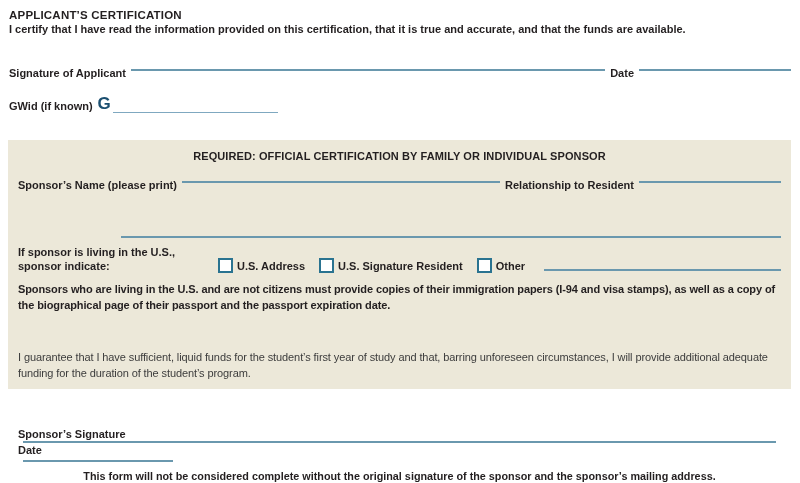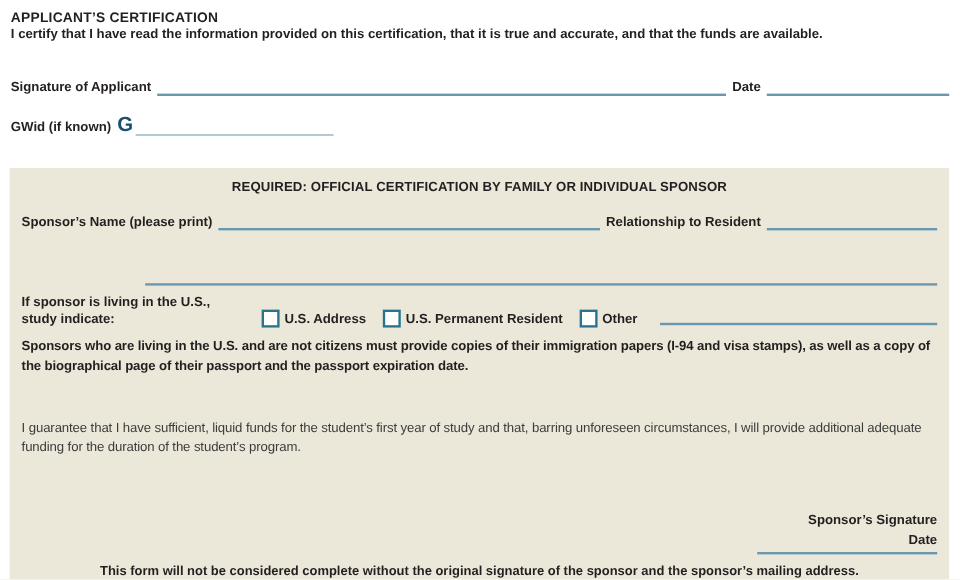--- a/index.html
+++ b/index.html
@@ -3,24 +3,24 @@
 <meta charset="utf-8">
 <style>
   * { margin:0; padding:0; box-sizing:border-box; }
   html,body { width:800px; height:483px; }
   body {
     background:#ffffff;
     font-family:"Liberation Sans", sans-serif;
     color:var(--text,#231f20);
     overflow:hidden;
   }
-  .page { position:relative; width:800px; height:483px; padding:8px 9px 0 9px; }
+  .page { position:relative; width:800px; height:389px; padding:8px 9px 0 9px; }
 
   .bold { font-weight:bold; }
-  .row { display:flex; align-items:flex-end; }
+  .row { display:flex; }
   .lbl { font-size:11px; white-space:nowrap; line-height:14px; }
   .line { border-bottom:2px solid var(--line_blue,#6a98ae); height:5px; }
   .grow { flex:1; margin:0 5px; }
 
   
   .h1 { font-size:11.5px; letter-spacing:.2px; line-height:14px; }
   .certify { font-size:11px; line-height:14px; }
   .sig-row { margin-top:30px; }
   .date-line { width:152px; margin-left:5px; }
   .gwid-row { margin-top:15px; align-items:flex-end; }
@@ -100,29 +100,29 @@
       <span class="lbl bold">Relationship to Resident</span>
       <div class="line rel-line"></div>
     </div>
 
 
     <div class="line addr2"></div>
 
     <div class="cb-row">
       <div class="cb-caption bold">
         <div>If sponsor is living in the U.S.,</div>
-        <div>study indicate:</div>
+        <div>sponsor indicate:</div>
       </div>
       <div class="cb-item">
         <span class="cb"></span>
         <span class="cb-lbl bold">U.S. Address</span>
       </div>
       <div class="cb-item">
         <span class="cb"></span>
-        <span class="cb-lbl bold">U.S. Permanent Resident</span>
+        <span class="cb-lbl bold">U.S. Signature Resident</span>
       </div>
       <div class="cb-item">
         <span class="cb"></span>
         <span class="cb-lbl bold">Other</span>
       </div>
       <div class="line other-line"></div>
     </div>
 
     <div class="para para-imm">Sponsors who are living in the U.S. and are not citizens must provide copies of their immigration papers (I-94 and visa stamps), as well as a copy of the biographical page of their passport and the passport expiration date.</div>
 

